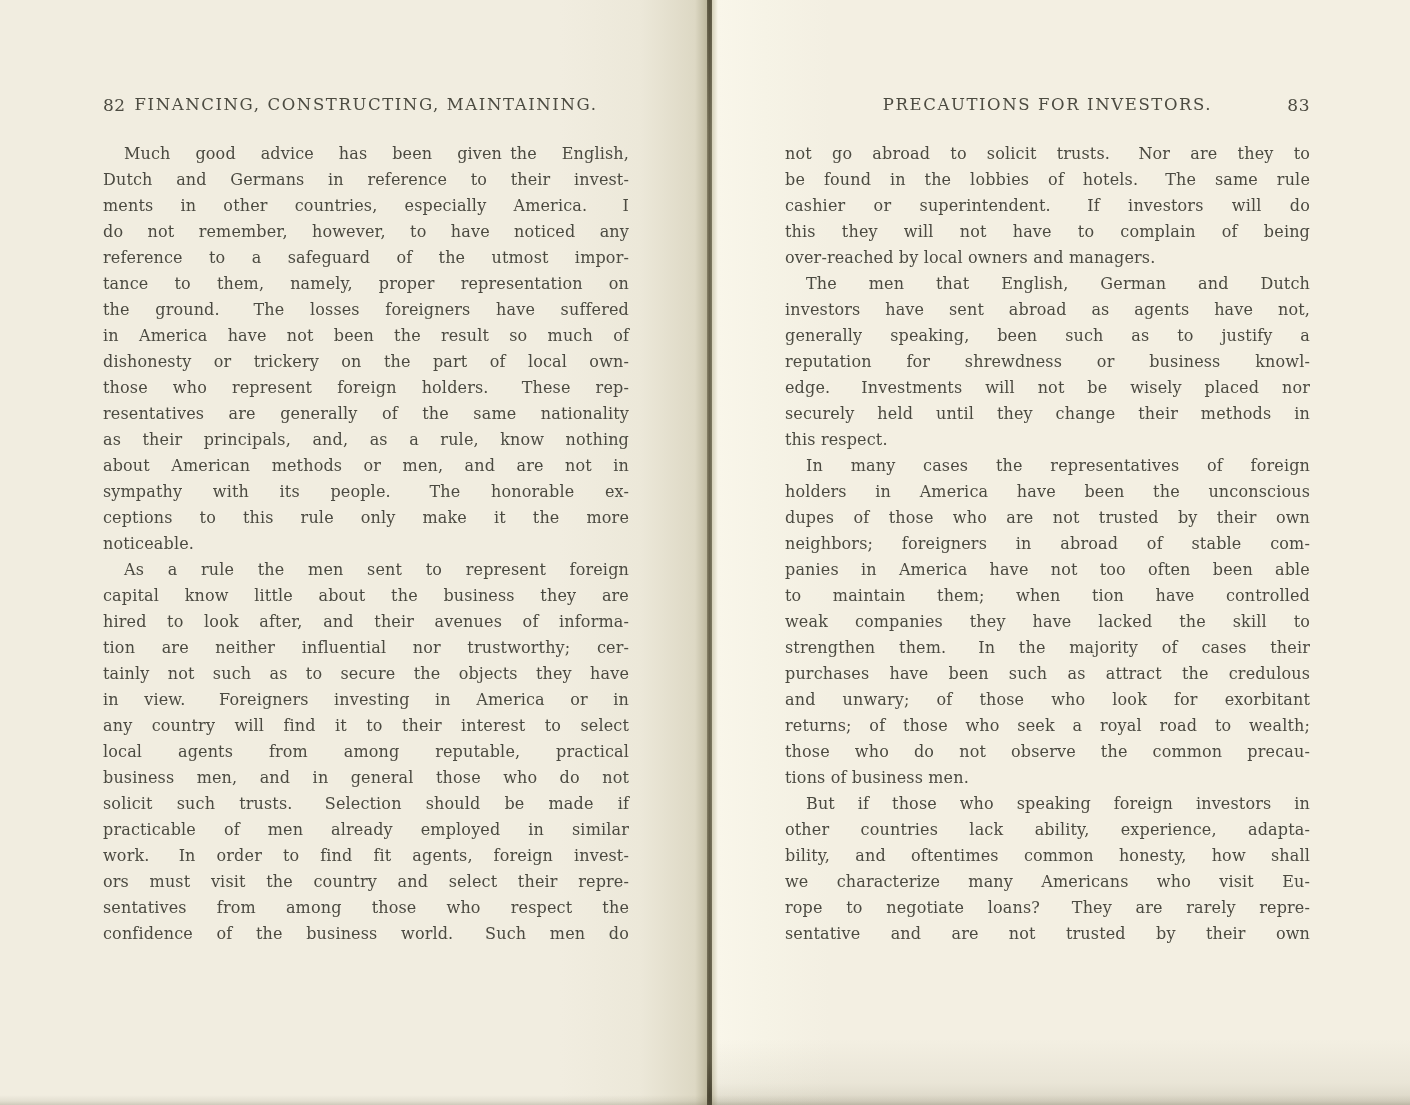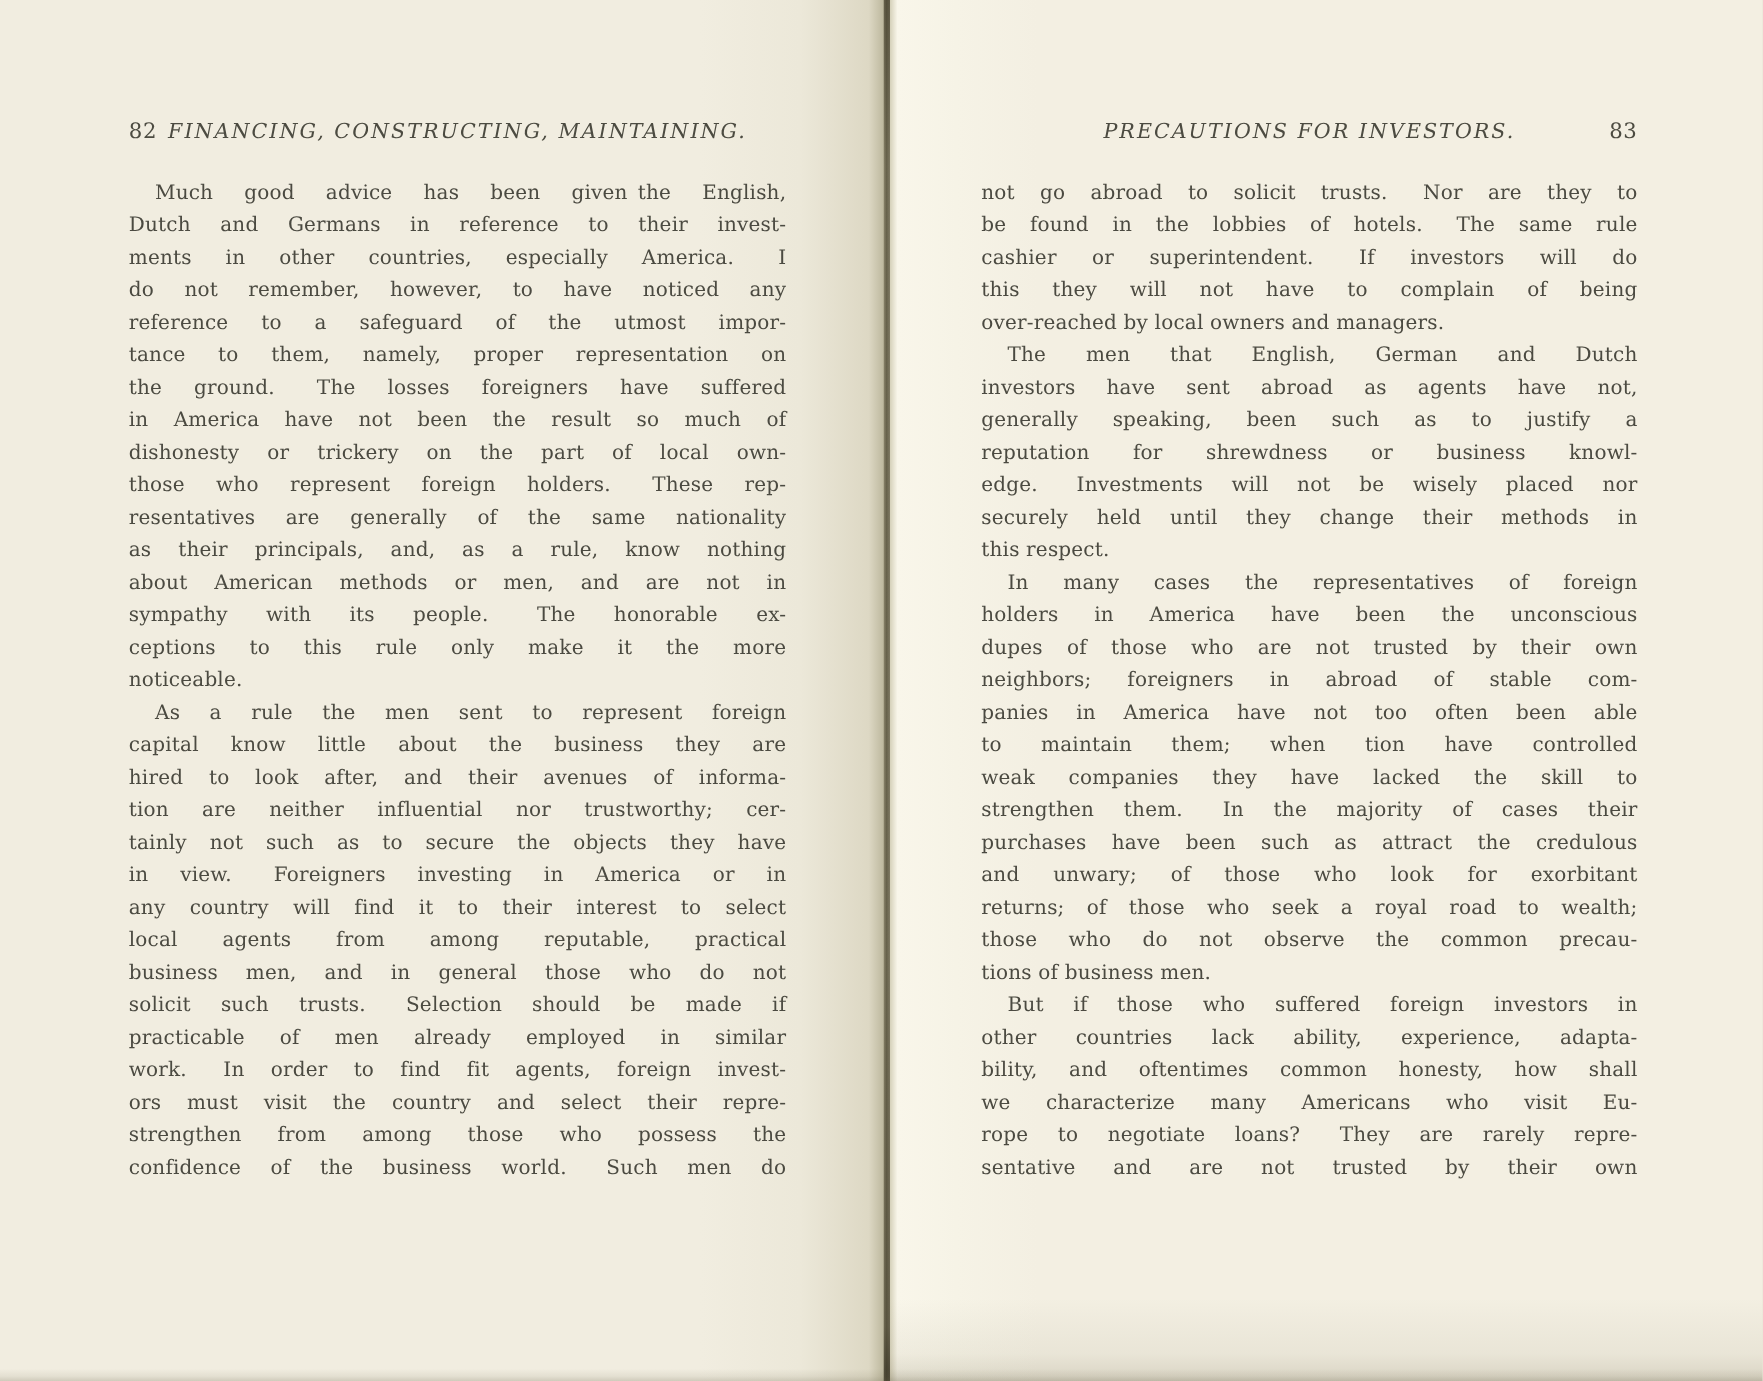--- a/index.html
+++ b/index.html
@@ -51,21 +51,20 @@
     pointer-events: none;
   }
   
   .header-row {
     position: absolute; top: 95px; height: 24px;
   }
   .page.left  .header-row { left: 103px; width: 526px; }
   .page.right .header-row { left: 75px;  width: 525px; }
   .running-title {
     width: 100%; text-align: center;
-    font-style: italic;
     font-size: 16.5px; letter-spacing: 1.6px;
     color: #4c4b41;
     white-space: nowrap;
   }
   .page-num {
     position: absolute; top: 0;
     font-size: 17px; color: #4c4b41; font-style: normal;
     letter-spacing: 0.5px;
   }
   .page.left  .page-num { left: 0; }
@@ -123,21 +122,21 @@
         <div class="line">tion are neither influential nor trustworthy; cer-</div>
         <div class="line">tainly not such as to secure the objects they have</div>
         <div class="line">in view.  Foreigners investing in America or in</div>
         <div class="line">any country will find it to their interest to select</div>
         <div class="line">local agents from among reputable, practical</div>
         <div class="line">business men, and in general those who do not</div>
         <div class="line">solicit such trusts.  Selection should be made if</div>
         <div class="line">practicable of men already employed in similar</div>
         <div class="line">work.  In order to find fit agents, foreign invest-</div>
         <div class="line">ors must visit the country and select their repre-</div>
-        <div class="line">strengthen from among those who possess the</div>
+        <div class="line">sentatives from among those who respect the</div>
         <div class="line">confidence of the business world.  Such men do</div>
       </div>
   </div>
 
   <div class="page right">
     <div class="header-row">
       <div class="running-title">PRECAUTIONS FOR INVESTORS.</div>
       <span class="page-num">83</span>
     </div>
     <div class="page-body">
@@ -159,21 +158,21 @@
         <div class="line">neighbors; foreigners in abroad of stable com-</div>
         <div class="line">panies in America have not too often been able</div>
         <div class="line">to maintain them; when tion have controlled</div>
         <div class="line">weak companies they have lacked the skill to</div>
         <div class="line">strengthen them.  In the majority of cases their</div>
         <div class="line">purchases have been such as attract the credulous</div>
         <div class="line">and unwary; of those who look for exorbitant</div>
         <div class="line">returns; of those who seek a royal road to wealth;</div>
         <div class="line">those who do not observe the common precau-</div>
         <div class="line para-end">tions of business men.</div>
-        <div class="line indent">But if those who suffered foreign investors in</div>
+        <div class="line indent">But if those who speaking foreign investors in</div>
         <div class="line">other countries lack ability, experience, adapta-</div>
         <div class="line">bility, and oftentimes common honesty, how shall</div>
         <div class="line">we characterize many Americans who visit Eu-</div>
         <div class="line">rope to negotiate loans?  They are rarely repre-</div>
         <div class="line">sentative and are not trusted by their own</div>
       </div>
   </div>
 
   <div class="gutter"></div>
   <div class="bottom-edge"></div>

